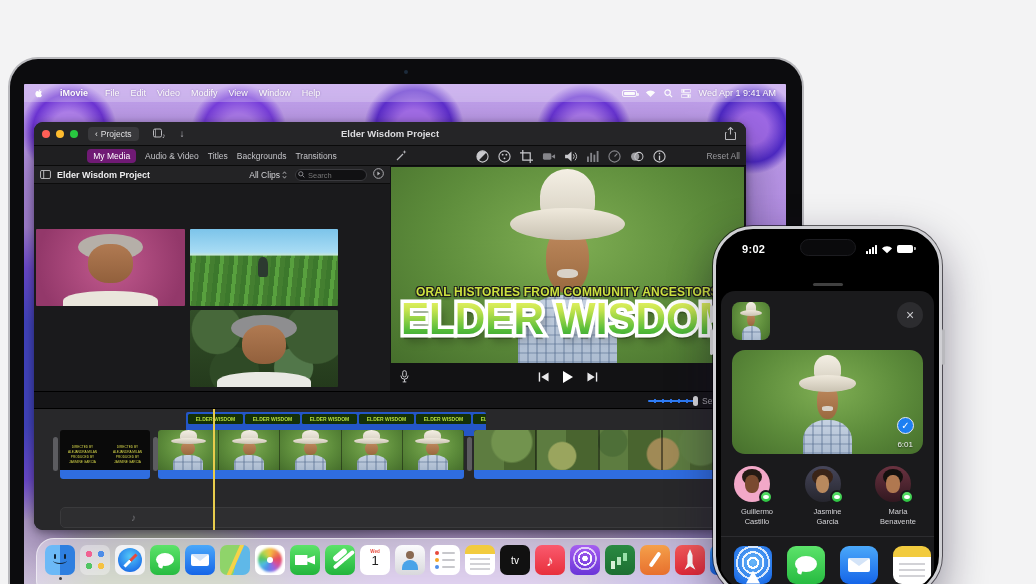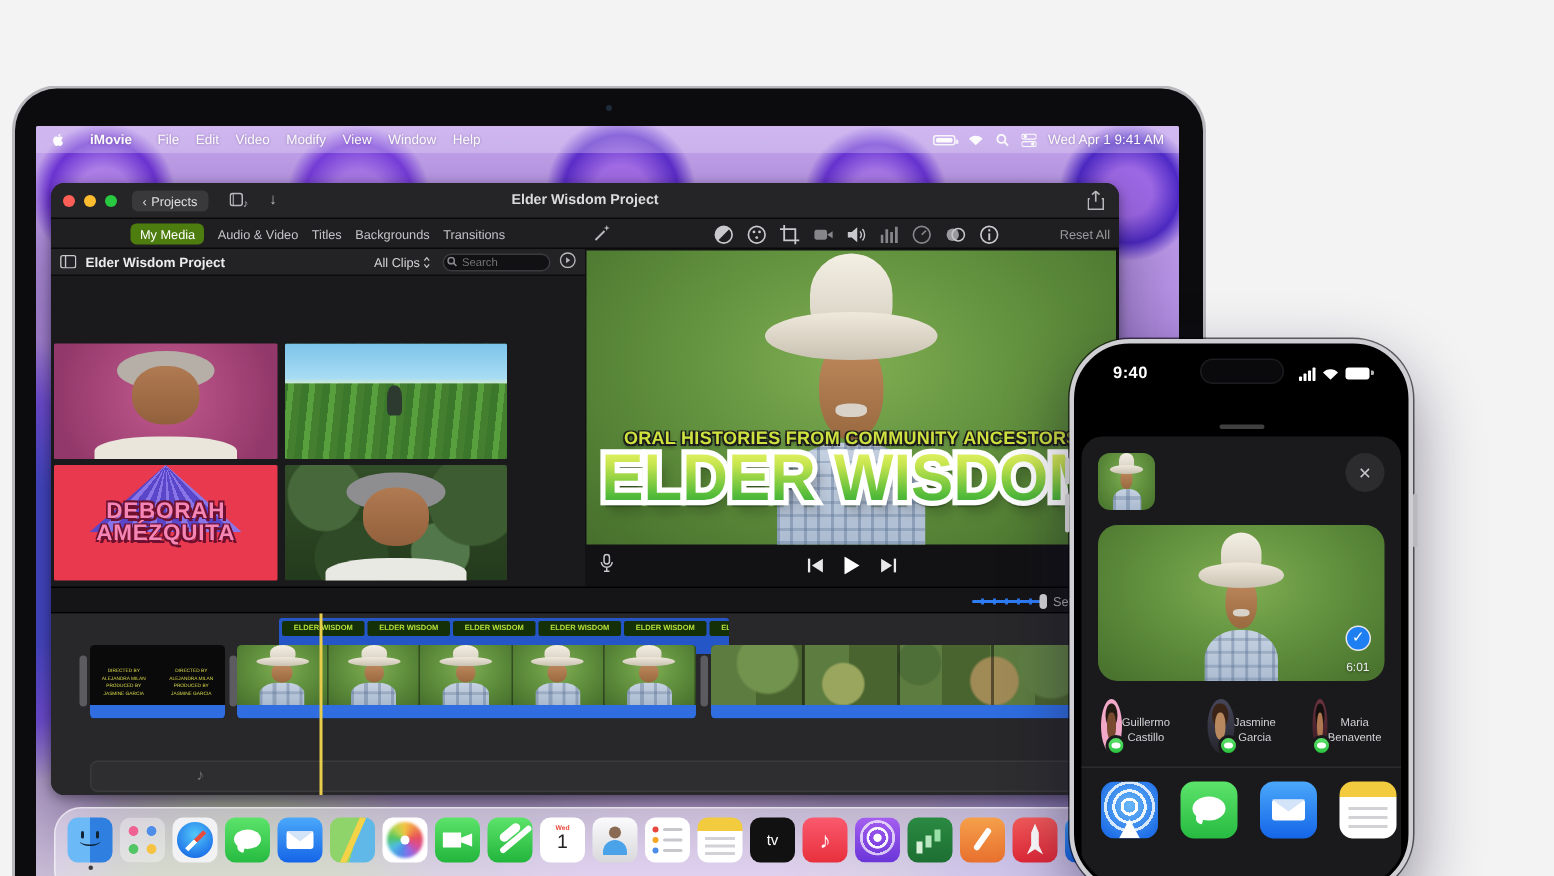--- a/index.html
+++ b/index.html
@@ -50,21 +50,21 @@
   .lights { display:flex; gap:6px; margin-right:10px; }
   .light { width:8px; height:8px; border-radius:50%; }
   .light.r{background:#ff5f57}.light.y{background:#febc2e}.light.g{background:#28c840}
   .projects-btn { background:#39393c; border-radius:4px; padding:2px 7px; font-size:8.5px; color:#e0e0e2; display:flex; gap:3px; align-items:center; }
   .tb-icon { color:#b9b9bd; margin-left:14px; font-size:10px; display:flex; align-items:center; }
   .win-title { position:absolute; left:50%; transform:translateX(-50%); font-size:9.5px; font-weight:bold; color:#dcdcdf; }
   .share-btn { position:absolute; right:10px; top:5px; color:#b9b9bd; }
 
   .toolrow { position:absolute; left:0; top:24px; width:100%; height:20px; background:#1f1f21; border-bottom:1px solid #0a0a0a; }
   .tabs { position:absolute; left:0; top:0; width:356px; height:20px; display:flex; align-items:center; justify-content:center; gap:9px; font-size:8.5px; color:#c4c4c8; }
-  .tab.sel { background:#4d7c0f; color:#fff; border-radius:4px; padding:2px 6px; }
+  .tab.sel { background:#701a75; color:#fff; border-radius:4px; padding:2px 6px; }
   .vt { position:absolute; left:356px; top:0; width:356px; height:20px; display:flex; align-items:center; }
   .wand { margin-left:6px; color:#b9b9bd; }
   .vt-icons { display:flex; gap:9px; margin-left:68px; color:#b9b9bd; align-items:center; }
   .vt-icons .dim { color:#77777b; }
   .reset { position:absolute; right:6px; font-size:8.5px; color:#9a9a9e; }
 
   
   .browser { position:absolute; left:0; top:44px; width:356px; height:225px; background:#1a1a1c; overflow:hidden; }
   .brow-head { position:absolute; left:0; top:0; width:100%; height:18px; background:#232325; border-bottom:1px solid #0c0c0c; display:flex; align-items:center; padding:0 6px; }
   .brow-title { font-weight:bold; font-size:9px; color:#ececee; margin-left:6px; }
@@ -264,21 +264,21 @@
   .loc-arrow { width:7px; height:7px; background:#98989e; clip-path:polygon(100% 0, 40% 100%, 40% 55%, 0 55%); }
   .options-pill { margin-top:5px; display:inline-flex; gap:3px; align-items:center; background:#2e2e31; border-radius:10px; padding:3px 9px; font-size:8.5px; color:#ececf0; }
   .x-btn { position:absolute; right:11px; top:11px; width:26px; height:26px; border-radius:50%; background:#2c2c2f; color:#c9c9cd;
     display:flex; align-items:center; justify-content:center; font-size:14px; }
   .sh-video { position:relative; margin-top:10px; height:104px; border-radius:13px; overflow:hidden; }
   .sv-man { position:absolute; left:24%; top:4%; width:52%; height:100%; }
   .check-badge { position:absolute; right:9px; bottom:20px; width:17px; height:17px; border-radius:50%; background:#1d7ff2; color:#fff;
     display:flex; align-items:center; justify-content:center; font-size:10px; border:1.5px solid #e8e8ec; }
   .sv-dur { position:absolute; right:10px; bottom:5px; font-size:8px; color:#f0f0f2; text-shadow:0 1px 2px rgba(0,0,0,.6); }
   .contacts { display:flex; justify-content:space-between; margin-top:12px; padding:0 2px; }
-  .contact { width:46px; display:flex; flex-direction:row; align-items:center; }
+  .contact { width:46px; display:flex; flex-direction:column; }
   .avatar { position:relative; width:36px; height:36px; }
   .av-img { position:absolute; inset:0; border-radius:50%; overflow:hidden; }
   .av-img::before { content:''; position:absolute; left:22%; top:8%; width:56%; height:46%; border-radius:50%; background:var(--hair,#2a1e18); }
   .av-img::after { content:''; position:absolute; left:31%; top:26%; width:38%; height:48%; border-radius:46%; background:var(--skin,#9a6a46); }
   .av-g { background:#f2a8c8; --hair:#241a14; --skin:#7a4a30; }
   .av-j { background:linear-gradient(#46465a,#26262e); --hair:#3a2418; --skin:#b8895e; }
   .av-l { background:#bfe8a8; --hair:#5a3a22; --skin:#c89058; }
   .av-m { background:linear-gradient(#6a3240,#321820); --hair:#14100e; --skin:#b07850; }
   .msg-badge { position:absolute; right:-3px; bottom:-2px; width:14px; height:14px; border-radius:50%;
     background:linear-gradient(#5ae068,#2bc340); border:2px solid #1a1a1c; }
@@ -431,27 +431,20 @@
         </div>
 
         <div class="browser">
           <div class="thumb woman-pink" style="left:2px;top:63px;width:149px;height:77px;">
             <span class="w-hair"></span>
               <span class="w-face"></span>
               <span class="w-body"></span>
           </div>
           <div class="thumb field" style="left:156px;top:63px;width:148px;height:77px;">
             <span class="farmer"></span>
-          </div>
-          <div class="thumb deborah" style="left:2px;top:144px;width:149px;height:77px;">
-            <span class="deb-fan"></span>
-            <div class="deb-text">
-                <div>DEBORAH</div>
-                <div>AMÉZQUITA</div>
-              </div>
           </div>
           <div class="thumb woman-green" style="left:156px;top:144px;width:148px;height:77px;">
             <span class="w-hair"></span>
               <span class="w-face"></span>
               <span class="w-body"></span>
           </div>
 
           <div class="brow-head">
             <svg width="11" height="9" viewBox="0 0 12 10">
                 <rect x=".5" y=".5" width="11" height="9" rx="1.5" fill="none" stroke="#c9c9cd"></rect>
@@ -694,21 +687,21 @@
 
     </div>
   </div>
 
   <div class="iphone">
     <span class="ip-btn vol1"></span>
     <span class="ip-btn vol2"></span>
     <span class="ip-btn power"></span>
     <div class="ip-screen">
       <div class="ip-status">
-        <span class="ip-time">9:40</span>
+        <span class="ip-time">9:02</span>
         <div class="ip-sr">
           <span class="sig">
               <i style="height:3px"></i>
               <i style="height:5px"></i>
               <i style="height:7px"></i>
               <i style="height:9px"></i>
             </span>
           <svg width="12" height="9" viewBox="0 0 12 9">
               <path d="M6 8.2L1 3.4C2.3 2 4 1.2 6 1.2s3.7.8 5 2.2L6 8.2z" fill="#fff"></path>
             </svg>

